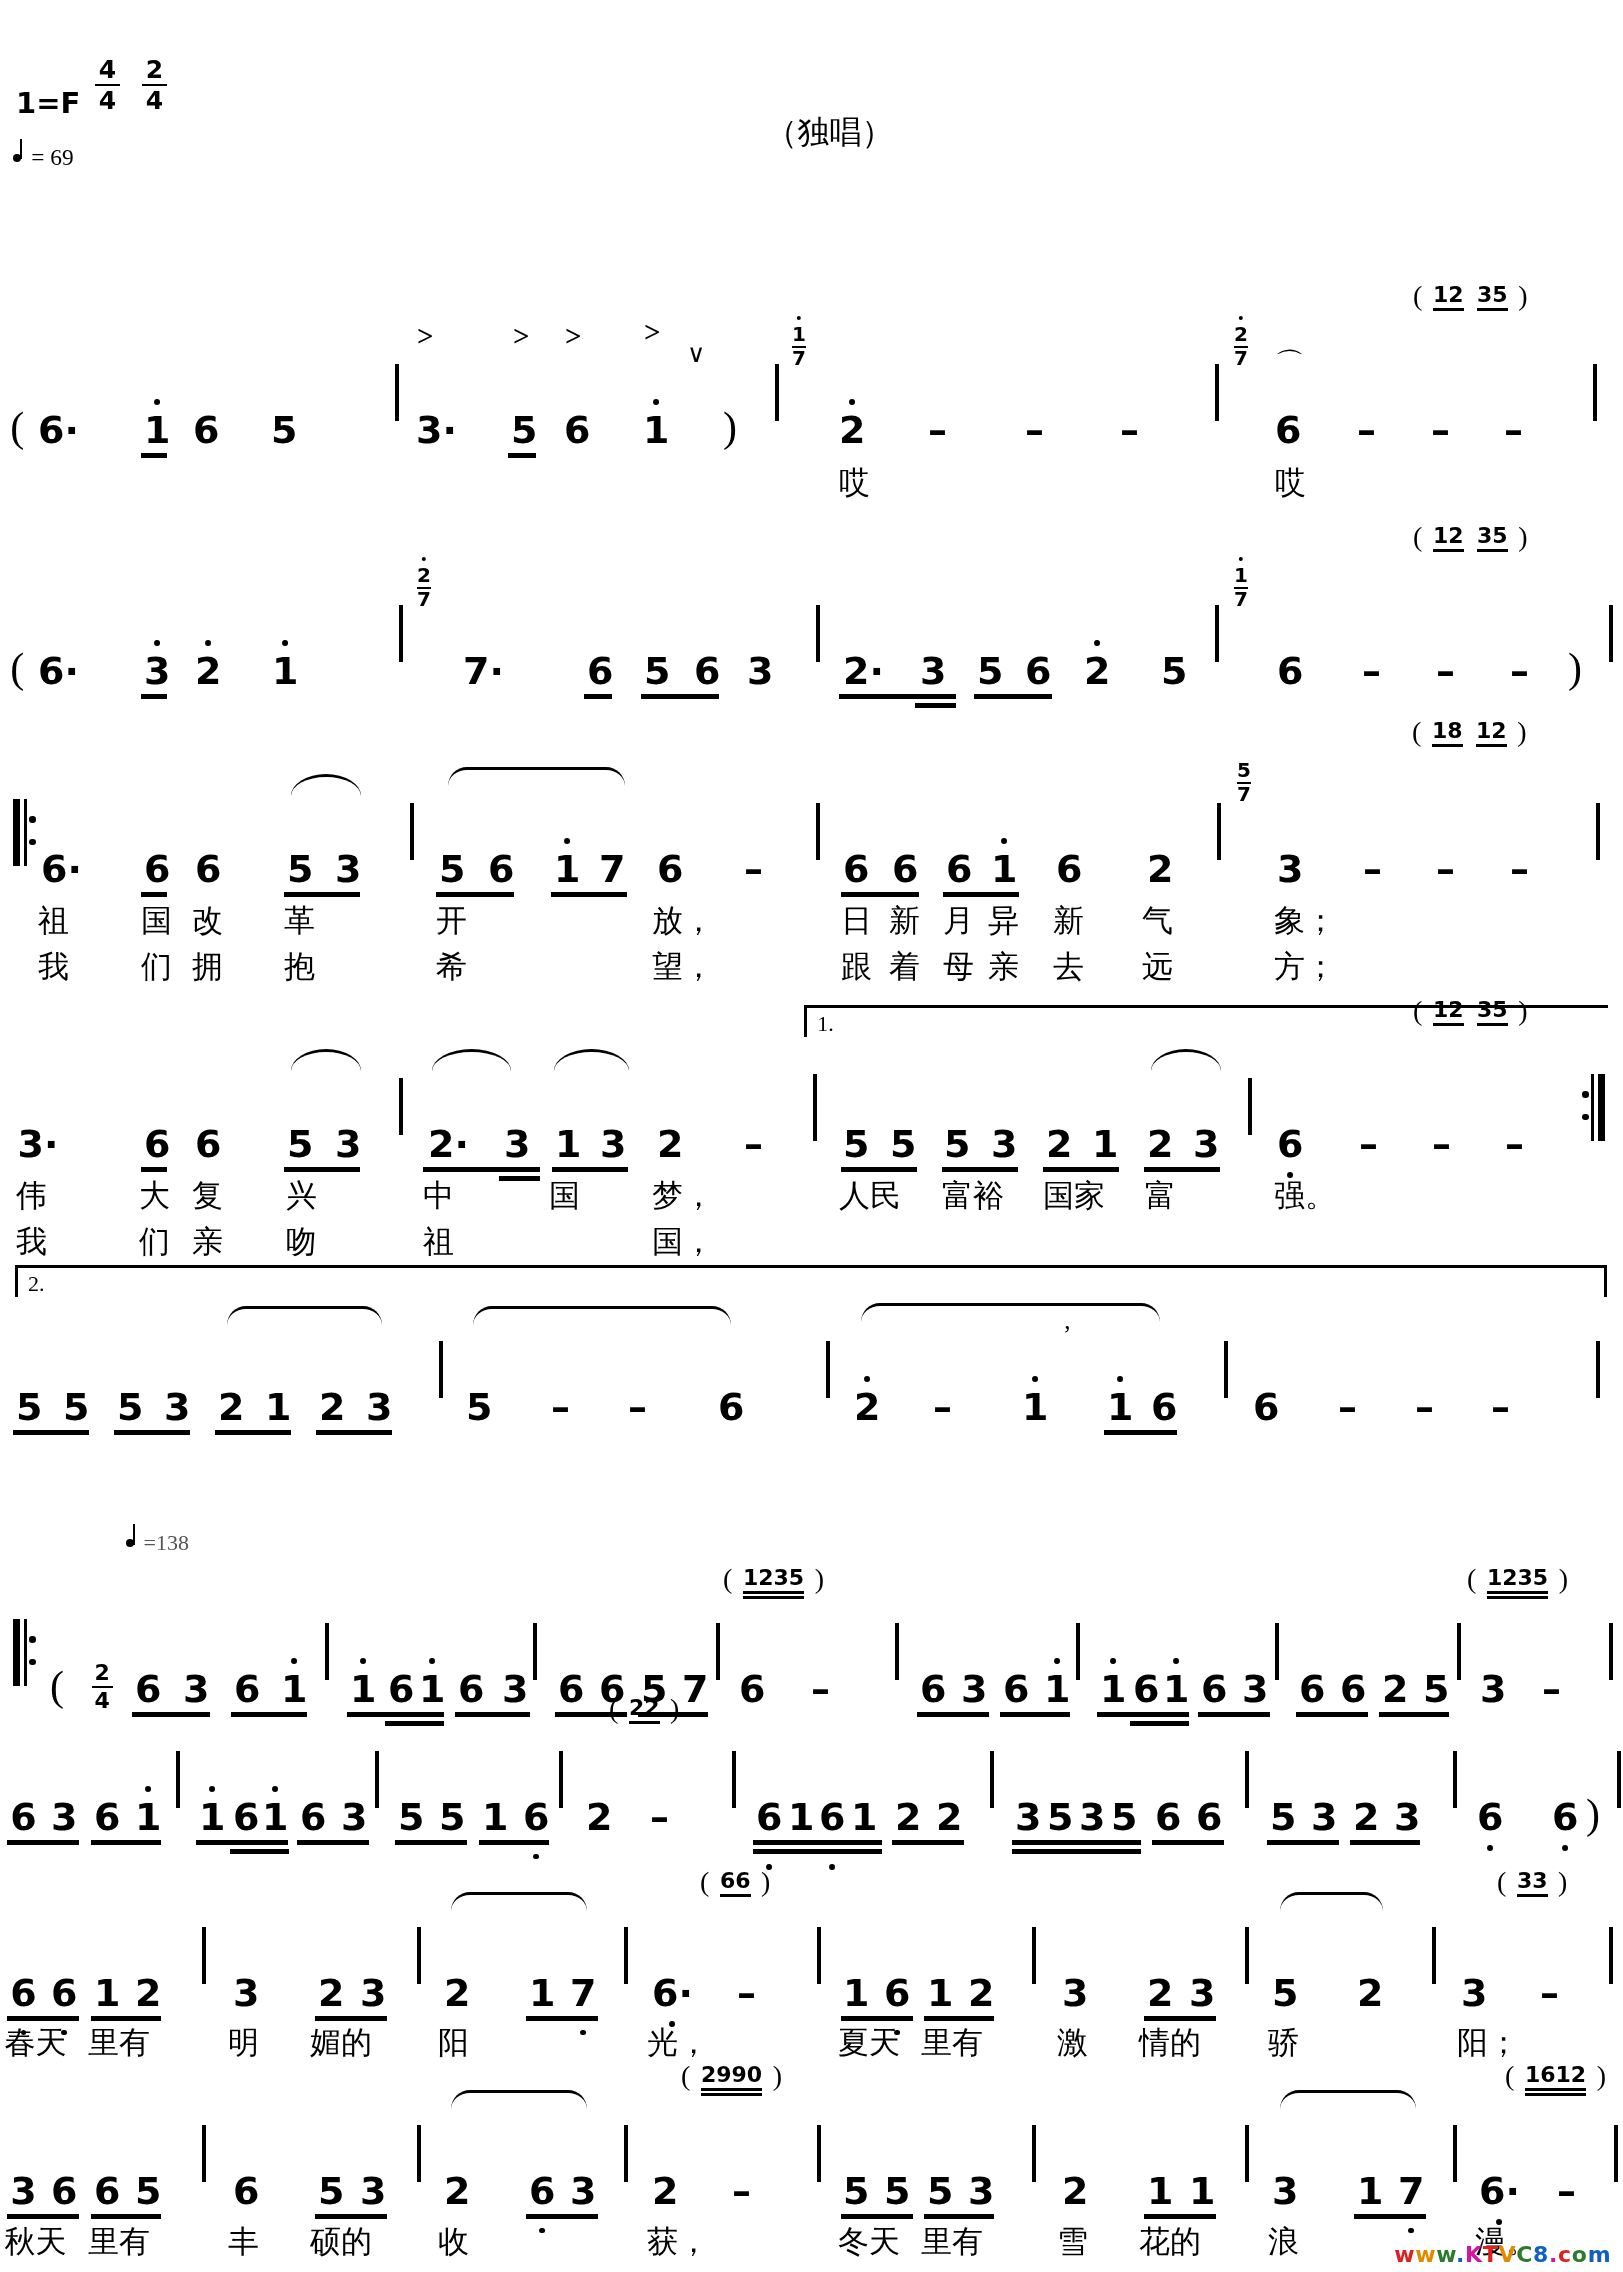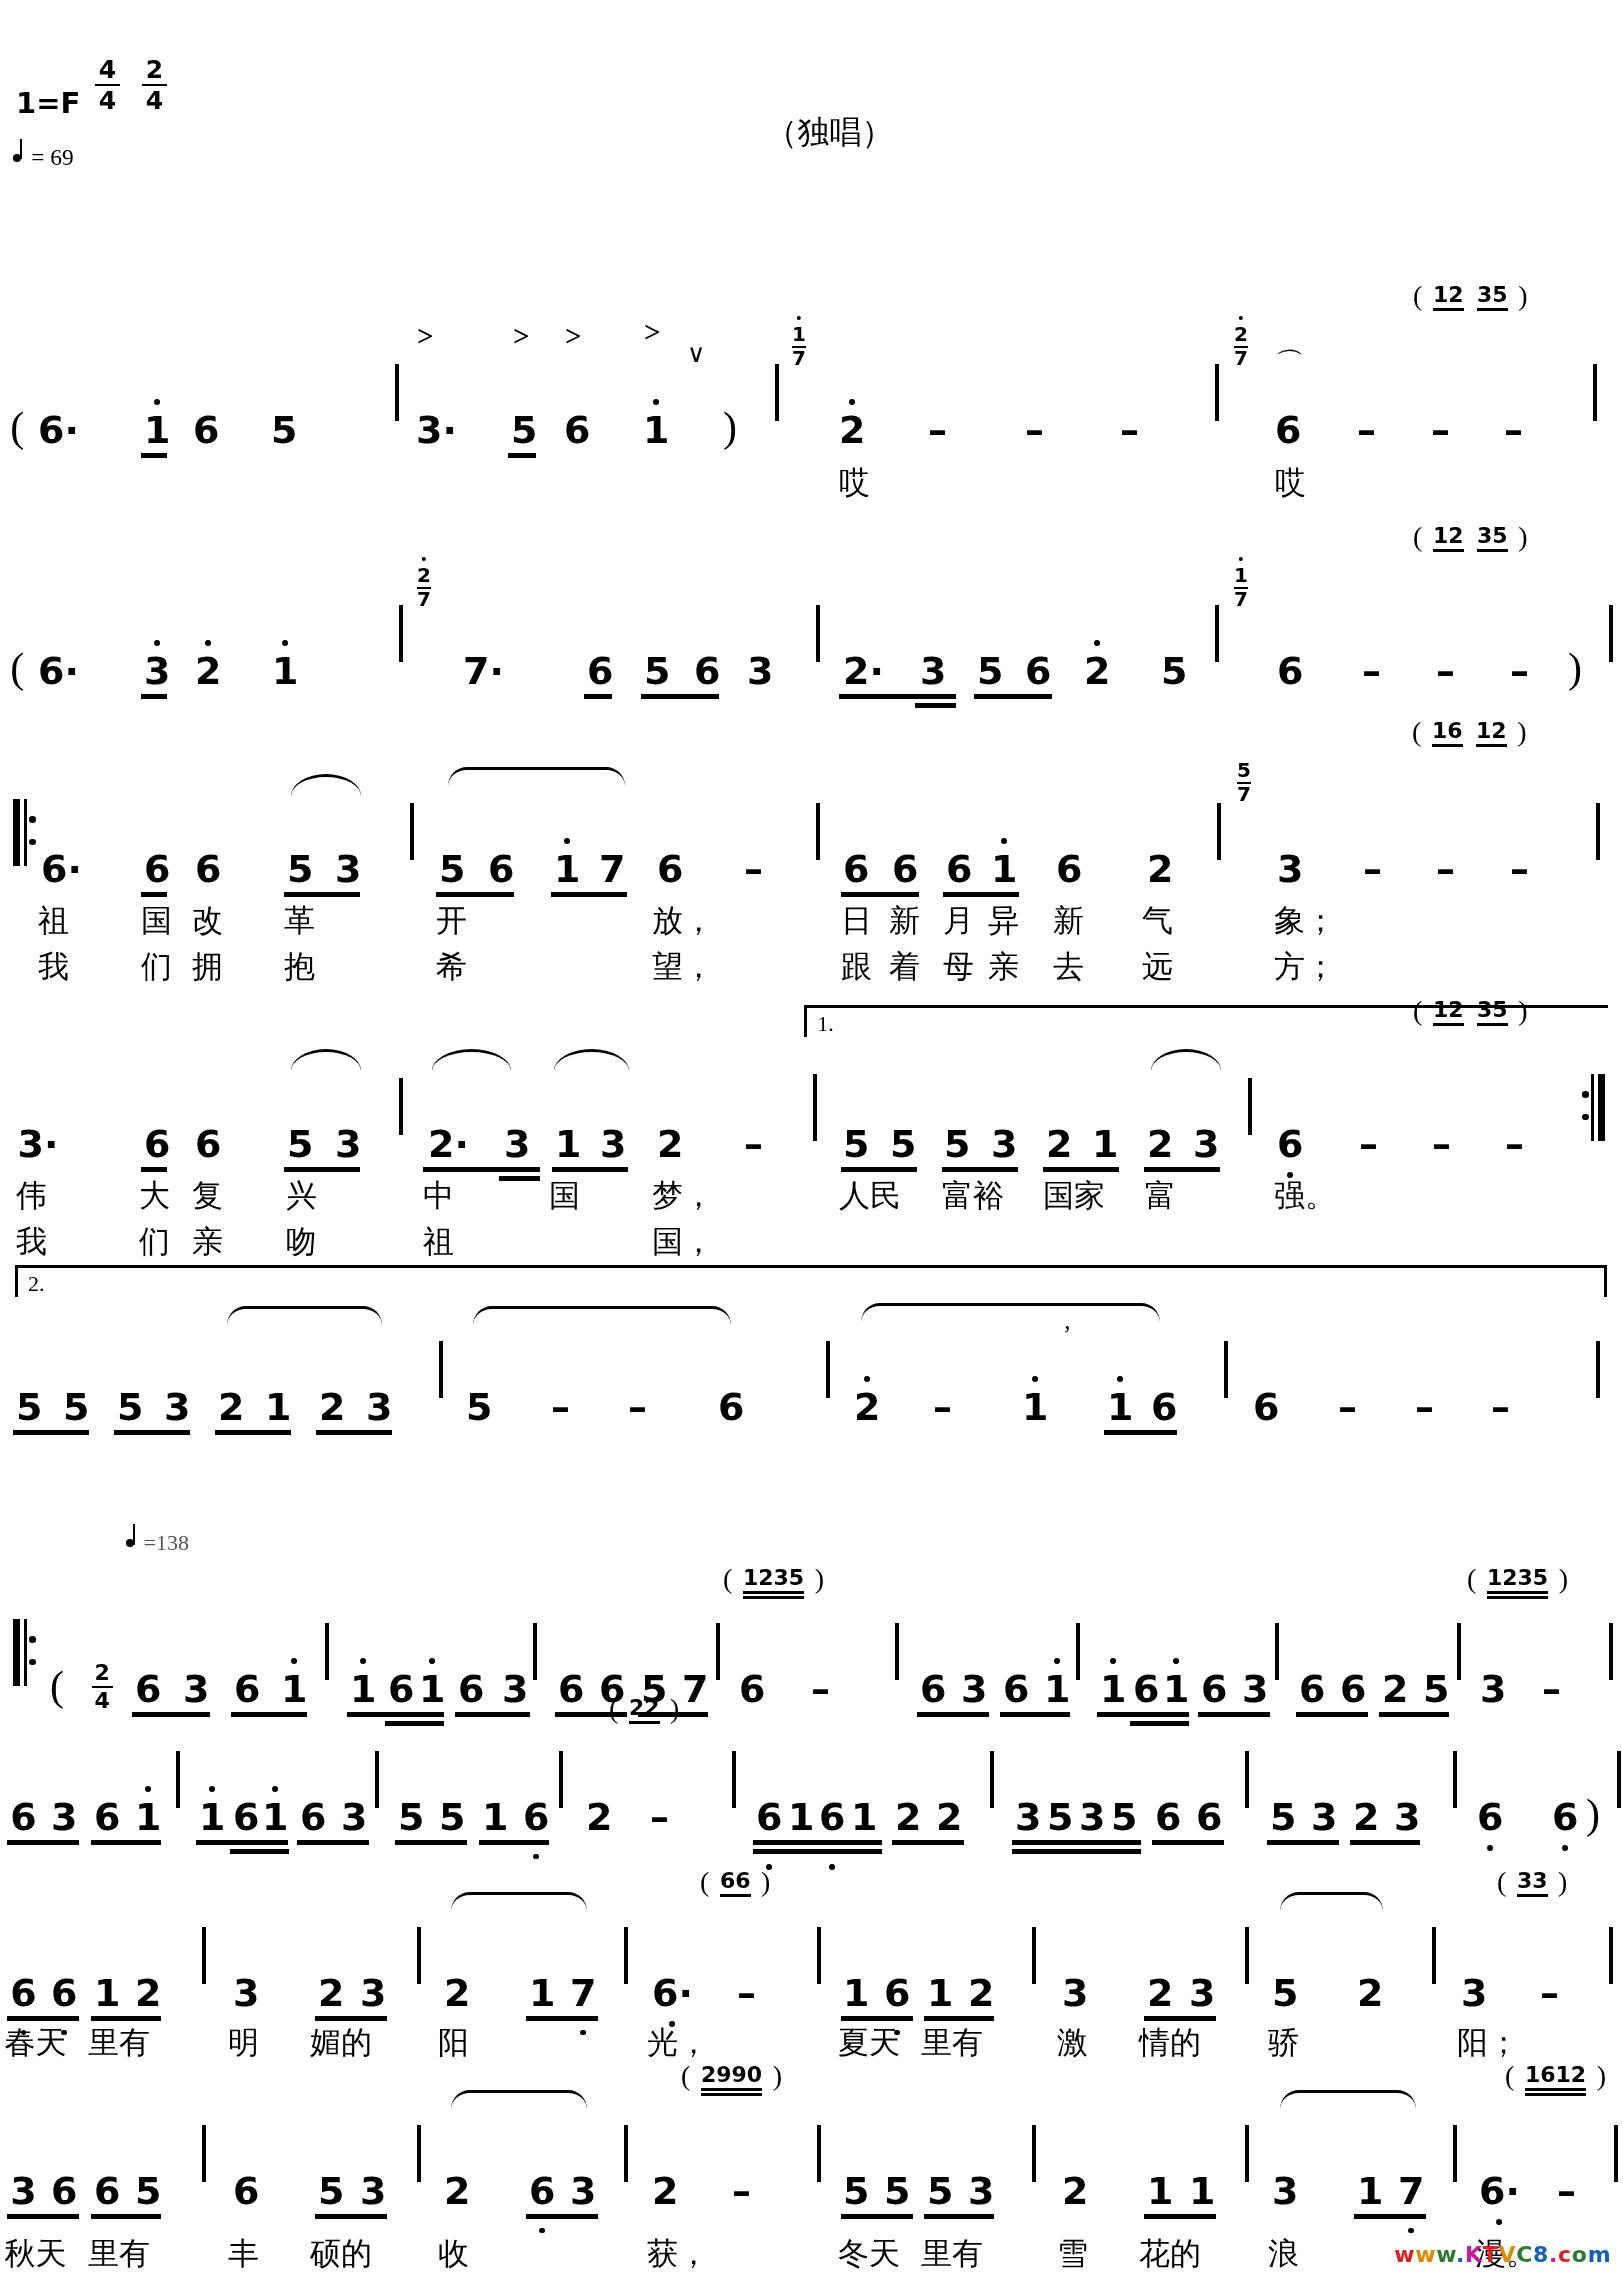--- a/index.html
+++ b/index.html
@@ -333,21 +333,21 @@
         <span class="bot">7</span>
       </span>
       <span class="n" style="left:1277px">3</span>
       <span class="n dash" style="left:1363px">–</span>
       <span class="n dash" style="left:1436px">–</span>
       <span class="n dash" style="left:1510px">–</span>
       <span class="bl" style="left:1596px"></span>
 
       <span class="grace" style="left:1412px;top:-89px">
         <span class="gp">(</span>
-        <span class="gbeam"><u>16</u><i class="gb gb1"></i></span>
+        <span class="gbeam"><u>18</u><i class="gb gb1"></i></span>
         <span class="gbeam"><u>12</u><i class="gb gb1"></i></span>
         <span class="gp">)</span>
       </span>
     </div>
     <div class="lyr" style="margin-top:11.7px">
       <span class="ly" style="left:38px">祖</span>
       <span class="ly" style="left:141px">国</span>
       <span class="ly" style="left:192px">改</span>
       <span class="ly" style="left:284px">革</span>
       <span class="ly" style="left:436px">开</span>
@@ -812,21 +812,21 @@
       <span class="n dash" style="left:1557px">–</span>
       <span class="grace" style="left:1505px;top:-67px">
         <span class="gp">(</span>
         <span class="gbeam"><u>1612</u>
           <i class="gb gb1"></i>
           <i class="gb gb2"></i></span>
         <span class="gp">)</span>
       </span>
       <span class="bl" style="left:1614px"></span>
     </div>
-    <div class="lyr" style="margin-top:23px">
+    <div class="lyr" style="margin-top:11px">
       <span class="ly" style="left:4.4px">秋天</span>
       <span class="ly" style="left:88px">里有</span>
       <span class="ly" style="left:228px">丰</span>
       <span class="ly" style="left:310px">硕的</span>
       <span class="ly" style="left:438px">收</span>
       <span class="ly" style="left:647px">获，</span>
       <span class="ly" style="left:838px">冬天</span>
       <span class="ly" style="left:921px">里有</span>
       <span class="ly" style="left:1057px">雪</span>
       <span class="ly" style="left:1139px">花的</span>

